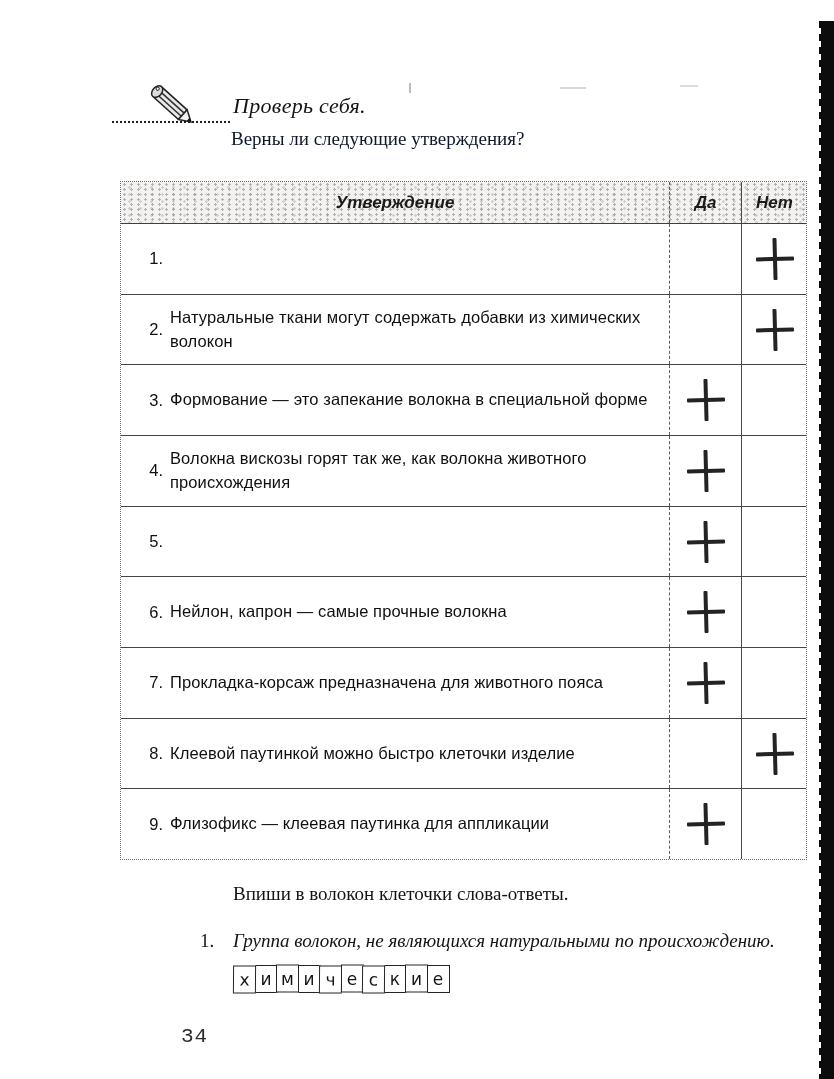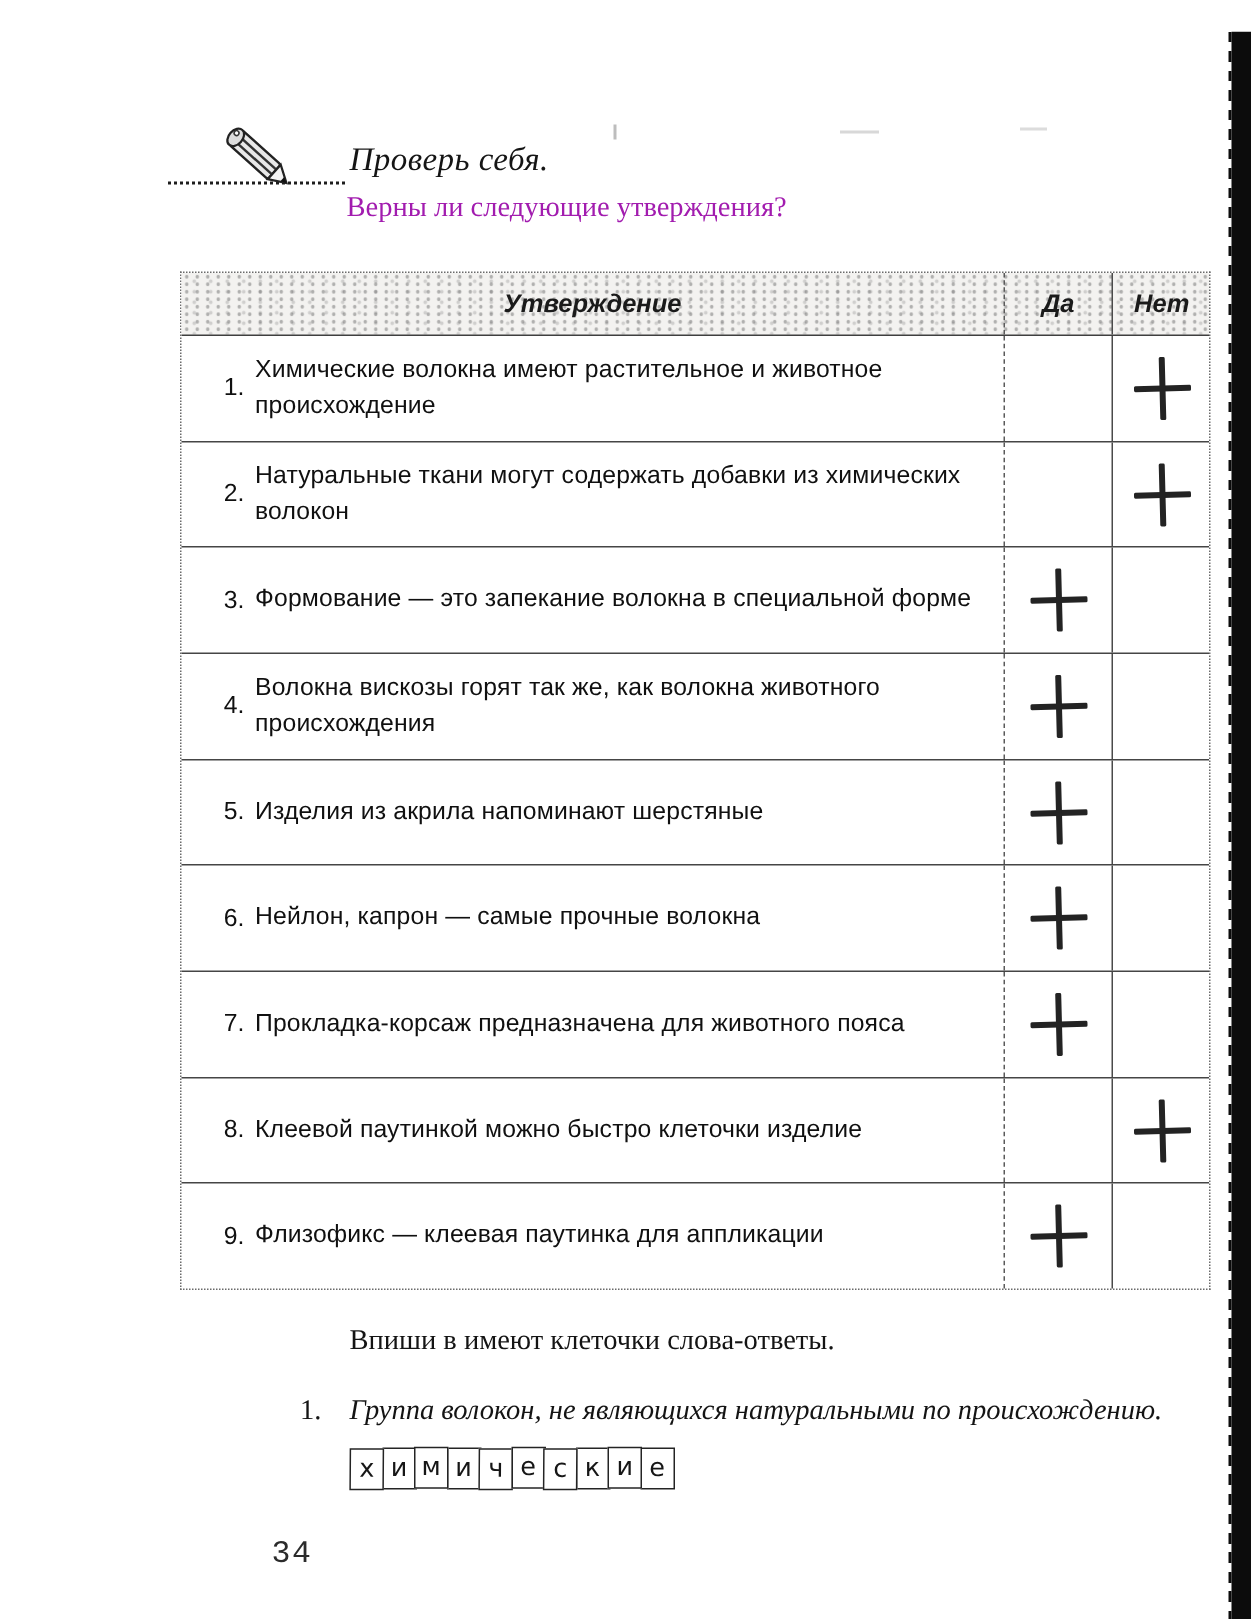--- a/index.html
+++ b/index.html
@@ -23,21 +23,21 @@
   .pencil-svg{position:absolute;left:38px;top:-6px;}
 
   .section-title{
     position:absolute;left:233px;top:72px;
     font-family:"Liberation Serif",serif;font-style:italic;
     font-size:22px;color:#151515;letter-spacing:.3px;
   }
   .question-prompt{
     position:absolute;left:231px;top:107px;
     font-family:"Liberation Serif",serif;
-    font-size:19px;color:#a21caf;
+    font-size:19px;color:#0f172a;
   }
 
   
   .tf-table{
     position:absolute;left:120px;top:160px;width:687px;height:679px;
     border:1px dotted #6a6a6a;
     box-sizing:border-box;
     display:flex;flex-direction:column;
   }
   .t-head{
@@ -125,21 +125,20 @@
   <div class="tf-table">
     <div class="t-head">
       <div class="h-cell h-statement">Утверждение</div>
       <div class="h-cell h-yes">Да</div>
       <div class="h-cell h-no">Нет</div>
     </div>
     <div class="t-body">
     <div class="t-row">
       <div class="c-statement">
         <span class="row-num">1.</span>
-        <span class="row-text">Химические волокна имеют растительное и животное происхождение</span>
       </div>
       <div class="c-yes c-mark">
         
       </div>
       <div class="c-no c-mark marked">
         <div class="plus"></div>
       </div>
     </div>
 
     <div class="t-row">
@@ -177,21 +176,20 @@
         <div class="plus"></div>
       </div>
       <div class="c-no c-mark">
         
       </div>
     </div>
 
     <div class="t-row">
       <div class="c-statement">
         <span class="row-num">5.</span>
-        <span class="row-text">Изделия из акрила напоминают шерстяные</span>
       </div>
       <div class="c-yes c-mark marked">
         <div class="plus"></div>
       </div>
       <div class="c-no c-mark">
         
       </div>
     </div>
 
     <div class="t-row">
@@ -243,21 +241,21 @@
       </div>
       <div class="c-no c-mark">
         
       </div>
     </div>
 
   </div>
   </div>
 
   <div class="fill-section">
-    <div class="fill-instruction">Впиши в имеют клеточки слова-ответы.</div>
+    <div class="fill-instruction">Впиши в волокон клеточки слова-ответы.</div>
     <div class="fill-item">
       <span class="fill-num">1.</span>
       <span class="fill-text">Группа волокон, не являющихся натуральными по происхождению.</span>
     </div>
     <div class="letter-row">
     <div class="letter-box">х</div>
 
     <div class="letter-box">и</div>
 
     <div class="letter-box">м</div>

